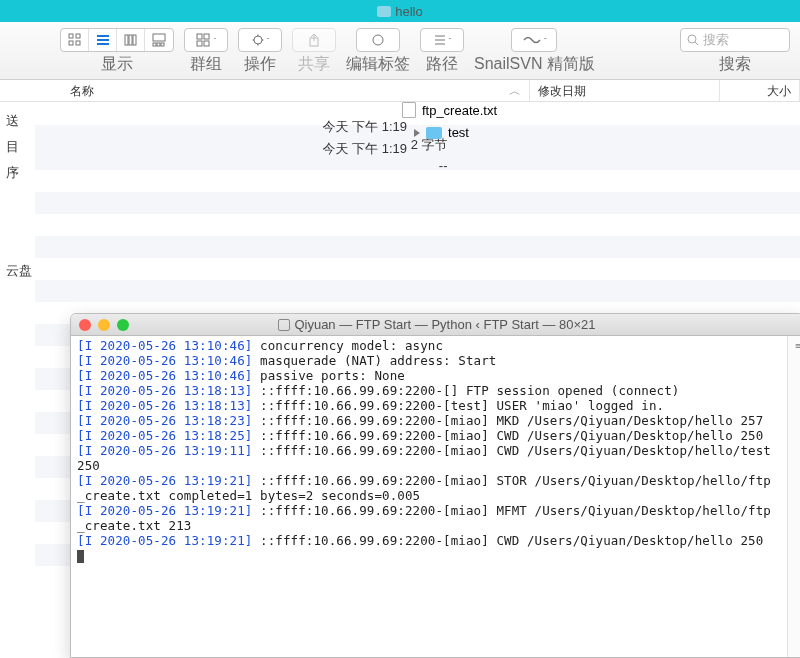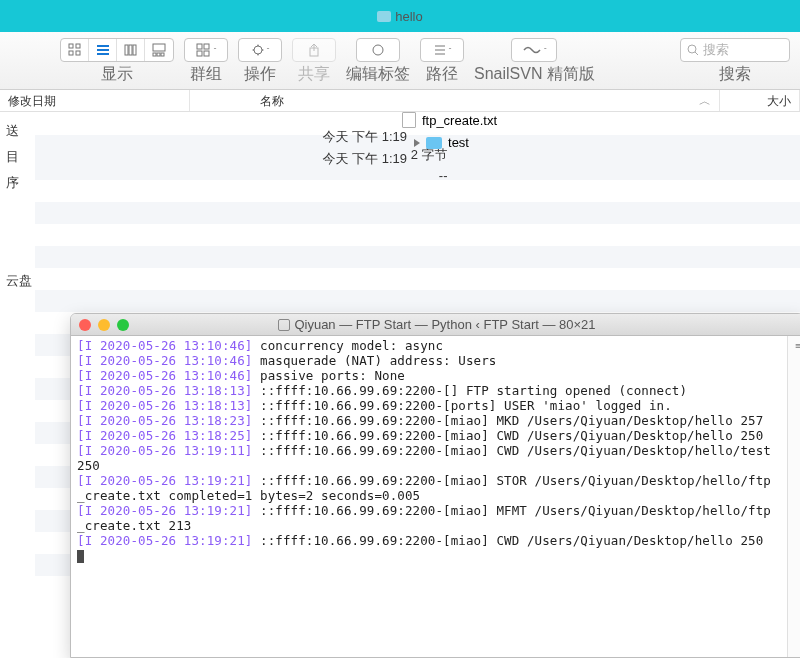--- a/index.html
+++ b/index.html
@@ -7,21 +7,21 @@
   font-family: -apple-system, "Helvetica Neue", Arial, sans-serif;
   font-size: 13px;
   background: #fff;
   width: 800px;
   height: 658px;
   overflow: hidden;
   position: relative;
 }
 .finder { position: absolute; inset: 0; display: flex; flex-direction: column; }
 .finder-titlebar {
-  height: 32px; background: #17c7d6; display: flex; align-items: center;
+  height: 22px; background: #17c7d6; display: flex; align-items: center;
   justify-content: center; color: #555; font-size: 13px;
 }
 .finder-titlebar .folder-icon { width: 14px; height: 11px; background: #8ed6e8; border-radius: 2px; margin-right: 4px; display: inline-block; }
 .toolbar {
   height: 58px; border-bottom: 1px solid #d0d0d0; background: linear-gradient(#fcfcfc,#f0f0f0);
   display: flex; align-items: flex-start; padding: 6px 10px 0 60px; gap: 10px;
 }
 .tool-group { display: flex; flex-direction: column; align-items: center; gap: 2px; }
 .tool-btns { display: flex; border: 1px solid #c7c7c7; border-radius: 4px; height: 24px; background: #fff; }
 .tool-btn { width: 28px; display:flex; align-items:center; justify-content:center; border-right:1px solid #e0e0e0; color:#6e6e6e; }
@@ -68,21 +68,21 @@
 .tdot { width:12px; height:12px; border-radius:50%; }
 .tdot.r{background:#ff5f57;} .tdot.y{background:#febc2e;} .tdot.g{background:#28c840;}
 .term-title { position:absolute; left:0; right:0; text-align:center; color:#555; font-size:13px; display:flex; align-items:center; justify-content:center; gap:4px; pointer-events:none;}
 .home-icon{ width:12px;height:12px;border:1px solid #888; border-radius:2px; position:relative;}
 .term-body {
   flex:1; background:#fff; font-family: Menlo, Consolas, monospace; font-size:12.5px;
   line-height:15px; padding:2px 4px 2px 6px; overflow:hidden; color:#222; position:relative;
   letter-spacing:0.1px;
 }
 .term-body .wrap { width:700px; }
-.ts { color:#8b5cf6; }
+.ts { color:#1d4ed8; }
 .term-scroll { position:absolute; right:0; top:0; bottom:0; width:16px; border-left:1px solid #e0e0e0; background:#fbfbfb;}
 .term-scroll .arrow { position:absolute; right:2px; font-size:10px; color:#777;}
 .term-line { white-space:pre-wrap; word-break:break-all; display:block; }
 .cursor { display:inline-block; width:7px; height:13px; background:#4a4a4a; vertical-align:middle;}
 svg { display:block; }
 </style>
 </head>
 <body>
 
 <div class="finder">
@@ -193,22 +193,22 @@
             <circle cx="5" cy="5" r="4" fill="none" stroke="#aaa"></circle>
             <line x1="8" y1="8" x2="11" y2="11" stroke="#aaa"></line>
           </svg>
         <span>搜索</span>
       </div>
       <span class="tool-label">搜索</span>
     </div>
   </div>
 
   <div class="columns-header">
+    <div class="col col-name"><span>名称</span><span class="sort">︿</span></div>
     <div class="col col-date">修改日期</div>
-    <div class="col col-name"><span>名称</span><span class="sort">︿</span></div>
     <div class="col col-size">大小</div>
   </div>
 
   <div class="finder-body">
     <div class="sidebar-left" id="sidebar">
         <div>送</div>
         <div>目</div>
         <div>序</div>
         <div></div>
         <div></div>
@@ -272,24 +272,24 @@
     <div class="tdot y"></div>
     <div class="tdot g"></div>
     <div class="term-title">
       <span class="home-icon"></span>
       <span>Qiyuan — FTP Start — Python ‹ FTP Start — 80×21</span>
     </div>
   </div>
   <div class="term-body">
     <div class="wrap" id="termlines">
         <span class="term-line"><span class="ts">[I 2020-05-26 13:10:46]</span><span> concurrency model: async</span></span>
-        <span class="term-line"><span class="ts">[I 2020-05-26 13:10:46]</span><span> masquerade (NAT) address: Users</span></span>
+        <span class="term-line"><span class="ts">[I 2020-05-26 13:10:46]</span><span> masquerade (NAT) address: Start</span></span>
         <span class="term-line"><span class="ts">[I 2020-05-26 13:10:46]</span><span> passive ports: None</span></span>
-        <span class="term-line"><span class="ts">[I 2020-05-26 13:18:13]</span><span> ::ffff:10.66.99.69:2200-[] FTP starting opened (connect)</span></span>
-        <span class="term-line"><span class="ts">[I 2020-05-26 13:18:13]</span><span> ::ffff:10.66.99.69:2200-[ports] USER 'miao' logged in.</span></span>
+        <span class="term-line"><span class="ts">[I 2020-05-26 13:18:13]</span><span> ::ffff:10.66.99.69:2200-[] FTP session opened (connect)</span></span>
+        <span class="term-line"><span class="ts">[I 2020-05-26 13:18:13]</span><span> ::ffff:10.66.99.69:2200-[test] USER 'miao' logged in.</span></span>
         <span class="term-line"><span class="ts">[I 2020-05-26 13:18:23]</span><span> ::ffff:10.66.99.69:2200-[miao] MKD /Users/Qiyuan/Desktop/hello 257</span></span>
         <span class="term-line"><span class="ts">[I 2020-05-26 13:18:25]</span><span> ::ffff:10.66.99.69:2200-[miao] CWD /Users/Qiyuan/Desktop/hello 250</span></span>
         <span class="term-line"><span class="ts">[I 2020-05-26 13:19:11]</span><span> ::ffff:10.66.99.69:2200-[miao] CWD /Users/Qiyuan/Desktop/hello/test 250</span></span>
         <span class="term-line"><span class="ts">[I 2020-05-26 13:19:21]</span><span> ::ffff:10.66.99.69:2200-[miao] STOR /Users/Qiyuan/Desktop/hello/ftp_create.txt completed=1 bytes=2 seconds=0.005</span></span>
         <span class="term-line"><span class="ts">[I 2020-05-26 13:19:21]</span><span> ::ffff:10.66.99.69:2200-[miao] MFMT /Users/Qiyuan/Desktop/hello/ftp_create.txt 213</span></span>
         <span class="term-line"><span class="ts">[I 2020-05-26 13:19:21]</span><span> ::ffff:10.66.99.69:2200-[miao] CWD /Users/Qiyuan/Desktop/hello 250</span></span>
       </div>
     <span class="cursor"></span>
     <div class="term-scroll">
       <span class="arrow" style="top:2px;">≡</span>

